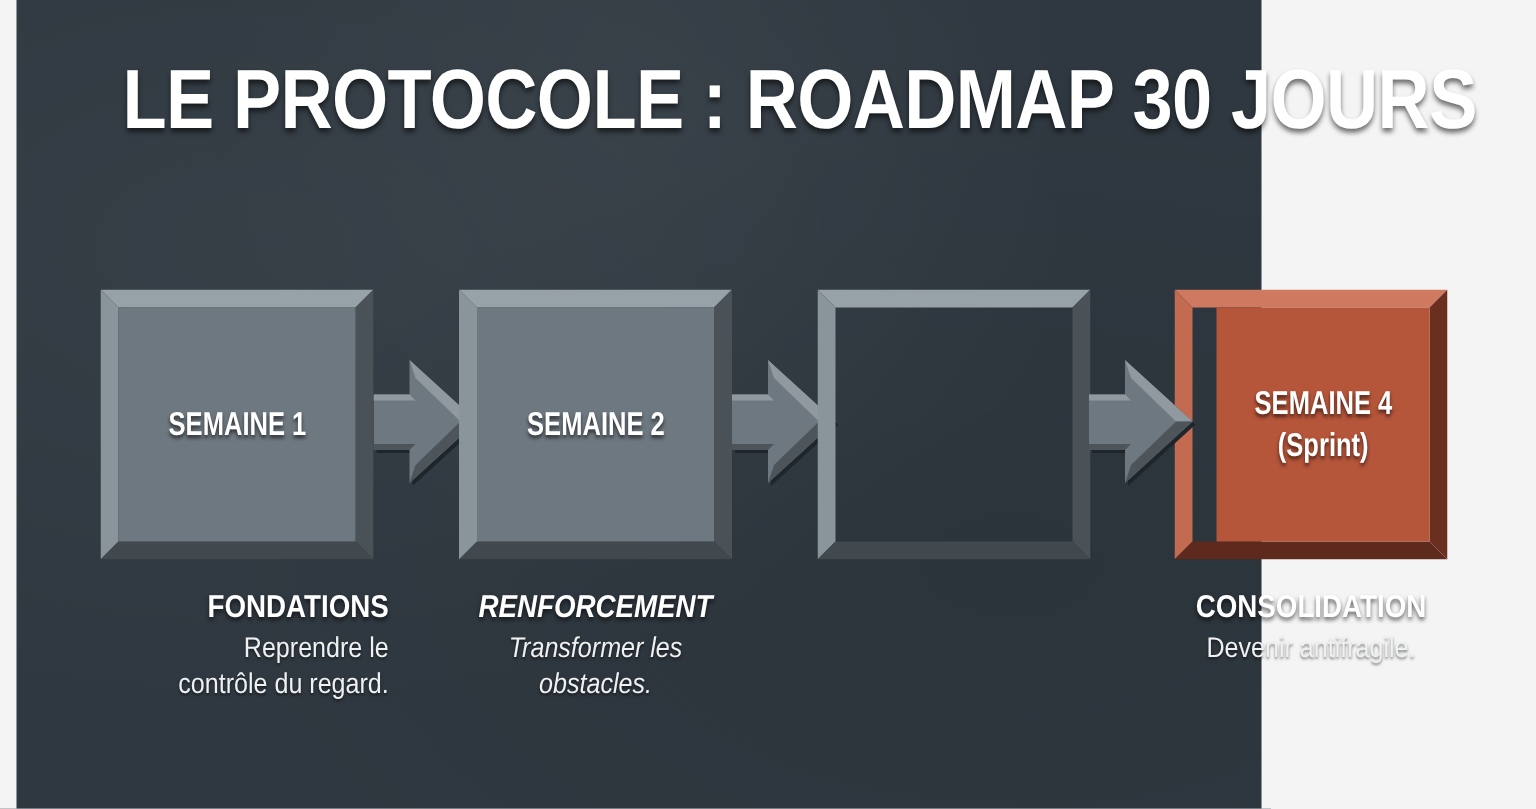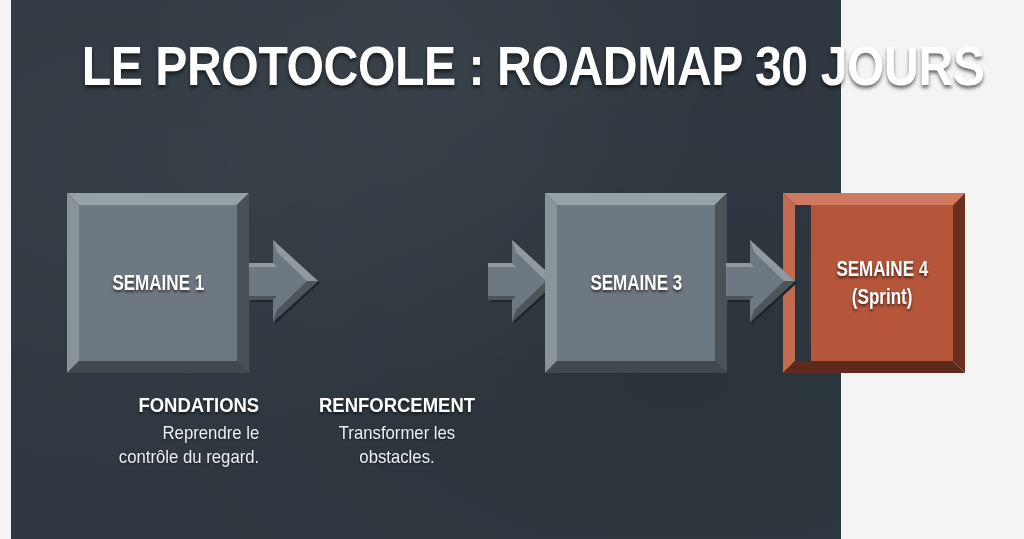--- a/index.html
+++ b/index.html
@@ -127,42 +127,50 @@
 
   <svg class="arrow" style="left:238px;" viewBox="0 0 72 86">
     <polygon points="0,25 24,25 24,2 69,43 24,84 24,62 0,62" fill="#1f262b" transform="translate(2,2)"></polygon>
     <polygon points="0,25 24,25 24,2 69,43 24,84 24,62 0,62" fill="#6e7880"></polygon>
     <polygon points="24,2 69,43 58,43 28,14" fill="#8f999f"></polygon>
     <polygon points="24,84 69,43 58,43 28,72" fill="#4d555b"></polygon>
     <polygon points="0,25 24,25 28,29 0,29" fill="#8f999f"></polygon>
     <polygon points="0,58 28,58 24,62 0,62" fill="#4d555b"></polygon>
   </svg>
 
+  <div class="step-box grey" style="left:295px;">
+    <svg class="bevel" width="182" height="180" viewBox="0 0 182 180">
+      <polygon points="0,0 182,0 170,12 12,12" fill="#97a1a8"></polygon>
+      <polygon points="0,0 12,12 12,168 0,180" fill="#8a949b"></polygon>
+      <polygon points="182,0 182,180 170,168 170,12" fill="#4a5258"></polygon>
+      <polygon points="0,180 12,168 170,168 182,180" fill="#41484e"></polygon>
+    </svg>
+    <div class="face">
+      <span>
+        <span>SEMAINE 2</span>
+      </span>
+    </div>
+  </div>
 
   <svg class="arrow" style="left:477px;" viewBox="0 0 72 86">
     <polygon points="0,25 24,25 24,2 69,43 24,84 24,62 0,62" fill="#1f262b" transform="translate(2,2)"></polygon>
     <polygon points="0,25 24,25 24,2 69,43 24,84 24,62 0,62" fill="#6e7880"></polygon>
     <polygon points="24,2 69,43 58,43 28,14" fill="#8f999f"></polygon>
     <polygon points="24,84 69,43 58,43 28,72" fill="#4d555b"></polygon>
     <polygon points="0,25 24,25 28,29 0,29" fill="#8f999f"></polygon>
     <polygon points="0,58 28,58 24,62 0,62" fill="#4d555b"></polygon>
   </svg>
 
   <div class="step-box grey" style="left:534px;">
     <svg class="bevel" width="182" height="180" viewBox="0 0 182 180">
       <polygon points="0,0 182,0 170,12 12,12" fill="#97a1a8"></polygon>
       <polygon points="0,0 12,12 12,168 0,180" fill="#8a949b"></polygon>
       <polygon points="182,0 182,180 170,168 170,12" fill="#4a5258"></polygon>
       <polygon points="0,180 12,168 170,168 182,180" fill="#41484e"></polygon>
     </svg>
-    <div class="face">
-      <span>
-        <span>SEMAINE 3</span>
-      </span>
-    </div>
   </div>
 
   <div class="step-box orange" style="left:772px;">
     <svg class="bevel" width="182" height="180" viewBox="0 0 182 180">
       <polygon points="0,0 182,0 170,12 12,12" fill="#cf7a60"></polygon>
       <polygon points="0,0 12,12 12,168 0,180" fill="#c36b51"></polygon>
       <polygon points="182,0 182,180 170,168 170,12" fill="#6b2f20"></polygon>
       <polygon points="0,180 12,168 170,168 182,180" fill="#5e2a1d"></polygon>
     </svg>
     <div class="face">
@@ -181,21 +189,25 @@
     <polygon points="0,25 24,25 28,29 0,29" fill="#8f999f"></polygon>
     <polygon points="0,58 28,58 24,62 0,62" fill="#4d555b"></polygon>
   </svg>
 
   <div class="caption" style="left:32px;text-align:right;">
     <span class="caption-title">FONDATIONS</span>
     <span class="caption-desc">Reprendre le</span>
     <span class="caption-desc" style="margin-top:0;">contrôle du regard.</span>
   </div>
 
-  <div class="caption" style="left:271px;">
+  <div class="caption" style="left:271px;font-style:italic;">
     <span class="caption-title">RENFORCEMENT</span>
     <span class="caption-desc">Transformer les</span>
     <span class="caption-desc" style="margin-top:0;">obstacles.</span>
   </div>
 
 
+  <div class="caption" style="left:748px;">
+    <span class="caption-title">CONSOLIDATION</span>
+    <span class="caption-desc">Devenir antifragile.</span>
+  </div>
 
 </div>
 
 </body></html>

